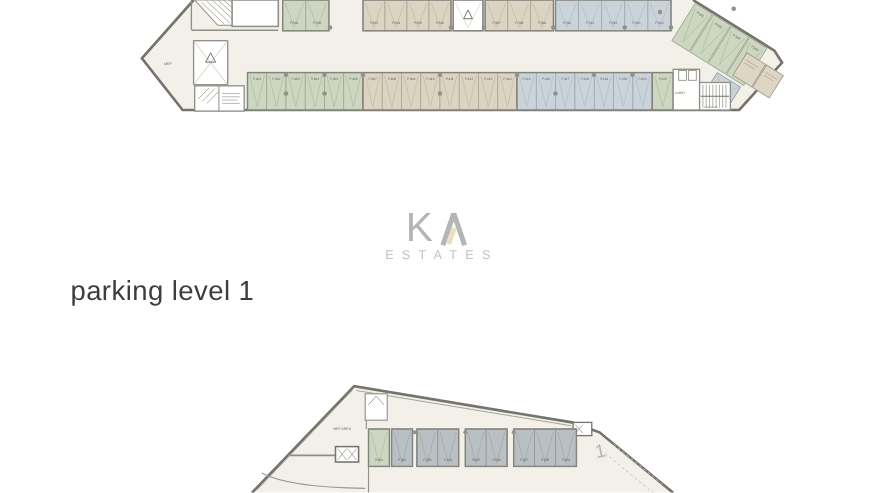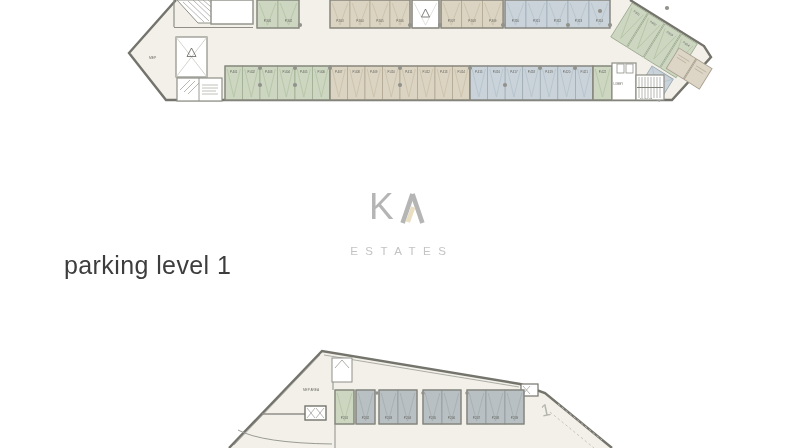--- a/index.html
+++ b/index.html
@@ -5,21 +5,21 @@
   html,body{margin:0;padding:0;}
   body{background:#ffffff;font-family:"Liberation Sans",sans-serif;}
   .screen{position:relative;width:796px;height:448px;background:#ffffff;overflow:hidden;}
   .plan-svg{position:absolute;left:0;display:block;}
   #top-plan{top:0;}
   #bottom-plan{top:344px;}
   .logo{position:absolute;top:188px;left:0;right:0;display:flex;flex-direction:column;align-items:center;}
   .kadis{display:flex;align-items:flex-end;font-size:37px;letter-spacing:2.5px;color:#b5b5b5;line-height:1;font-weight:400;}
   .kadis .ltr{display:block;}
   .kadis svg{margin:0 1px 1px 3px;display:block;}
-  .estates{margin-top:20px;font-size:11.5px;letter-spacing:7.5px;text-indent:7.5px;color:#c3c3c3;font-weight:400;}
+  .estates{margin-top:1px;font-size:11.5px;letter-spacing:7.5px;text-indent:7.5px;color:#c3c3c3;font-weight:400;}
   .caption{position:absolute;left:64px;top:251px;font-size:25px;font-weight:300;letter-spacing:0.4px;color:#3d3d3d;text-align:center;}
   text{font-family:"Liberation Sans",sans-serif;}
   .plan-label{fill:#6e6e68;}
   .tiny-mark{stroke:#9a9a92;stroke-width:0.7;}
 </style>
 </head>
 <body>
 
 <div class="screen">
 

